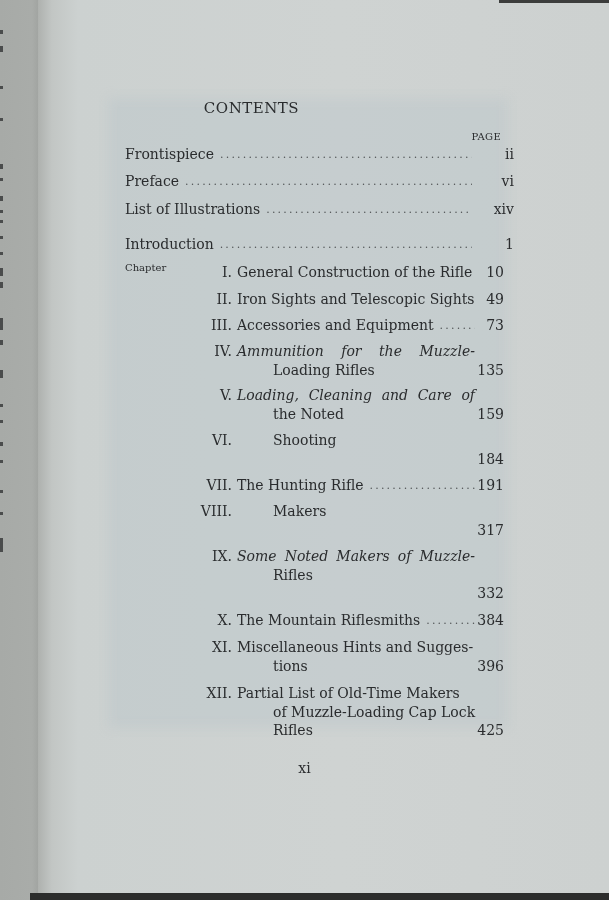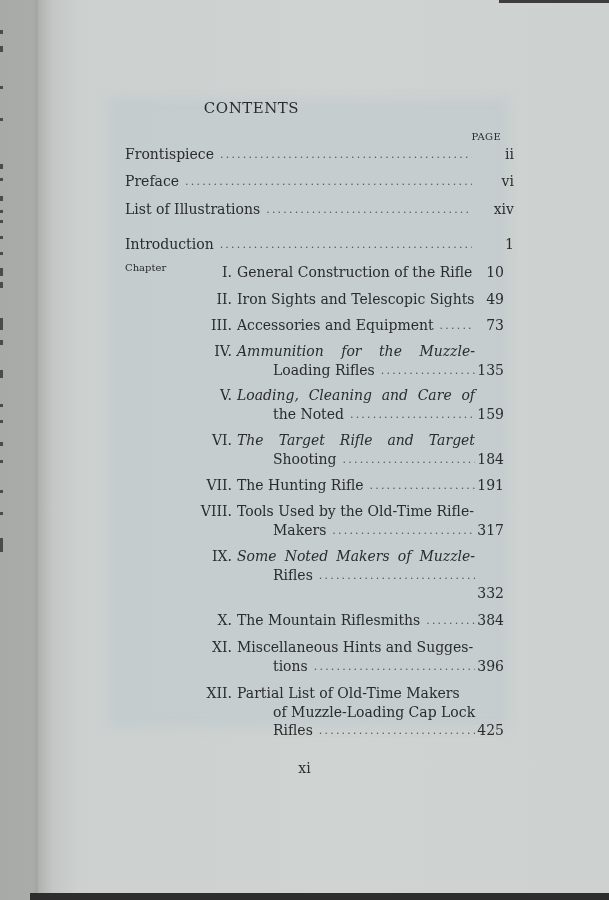--- a/index.html
+++ b/index.html
@@ -45,21 +45,21 @@
     .front { left: 125px; width: 389px; display: flex; }
     .front .label { white-space: nowrap; }
     .front .dots { flex: 1; overflow: hidden; white-space: nowrap; margin: 0 6px; letter-spacing: 2.2px; font-size: 11px; color: #55585a; }
     .front .pg { width: 36px; text-align: right; flex: none; }
     .chap-word { position: absolute; left: 125px; font-size: 10px; }
     .chap { left: 160px; width: 356px; }
     .chap .num { position: absolute; left: 0; width: 72px; text-align: right; }
     .chap .body { position: absolute; left: 77px; width: 238px; }
     .chap .line { white-space: nowrap; height: 18.5px; }
     .chap .line.just { text-align: justify; text-align-last: justify; font-style: italic; }
-    .chap .line.indent { padding-left: 36px; display: flex; }
+    .chap .line.indent { padding-left: 36px; display: flex; flex-direction: column; }
     .chap .line.indent .t { white-space: nowrap; }
     .chap .line.indent .dots, .chap .line .dots { flex: 1; overflow: hidden; white-space: nowrap; margin-left: 6px; letter-spacing: 2.2px; font-size: 11px; color: #55585a; }
     .chap .line.flex { display: flex; }
     .chap .pg { position: absolute; right: 12px; width: 36px; text-align: right; }
     .folio { position: absolute; left: 0; width: 609px; top: 760px; text-align: center; font-size: 14px; }
   </style>
 </head>
 <body>
 
 <div class="left-page">
@@ -167,21 +167,20 @@
       <span class="t">the Noted</span>
       <span class="dots">..................................................................</span>
     </div>
   </div>
   <span class="pg" style="top:18.5px">159</span>
 </div>
 
 <div class="row chap" style="top:431px">
   <span class="num">VI.</span>
   <div class="body">
-    <div class="line just">The Target Rifle and Target</div>
     <div class="line indent">
       <span class="t">Shooting</span>
       <span class="dots">..................................................................</span>
     </div>
   </div>
   <span class="pg" style="top:18.5px">184</span>
 </div>
 
 <div class="row chap" style="top:476px">
   <span class="num">VII.</span>
@@ -190,21 +189,20 @@
       <span>The Hunting Rifle</span>
       <span class="dots">..................................................................</span>
     </div>
   </div>
   <span class="pg">191</span>
 </div>
 
 <div class="row chap" style="top:502px">
   <span class="num">VIII.</span>
   <div class="body">
-    <div class="line">Tools Used by the Old-Time Rifle-</div>
     <div class="line indent">
       <span class="t">Makers</span>
       <span class="dots">..................................................................</span>
     </div>
   </div>
   <span class="pg" style="top:18.5px">317</span>
 </div>
 
 <div class="row chap" style="top:547px">
   <span class="num">IX.</span>

